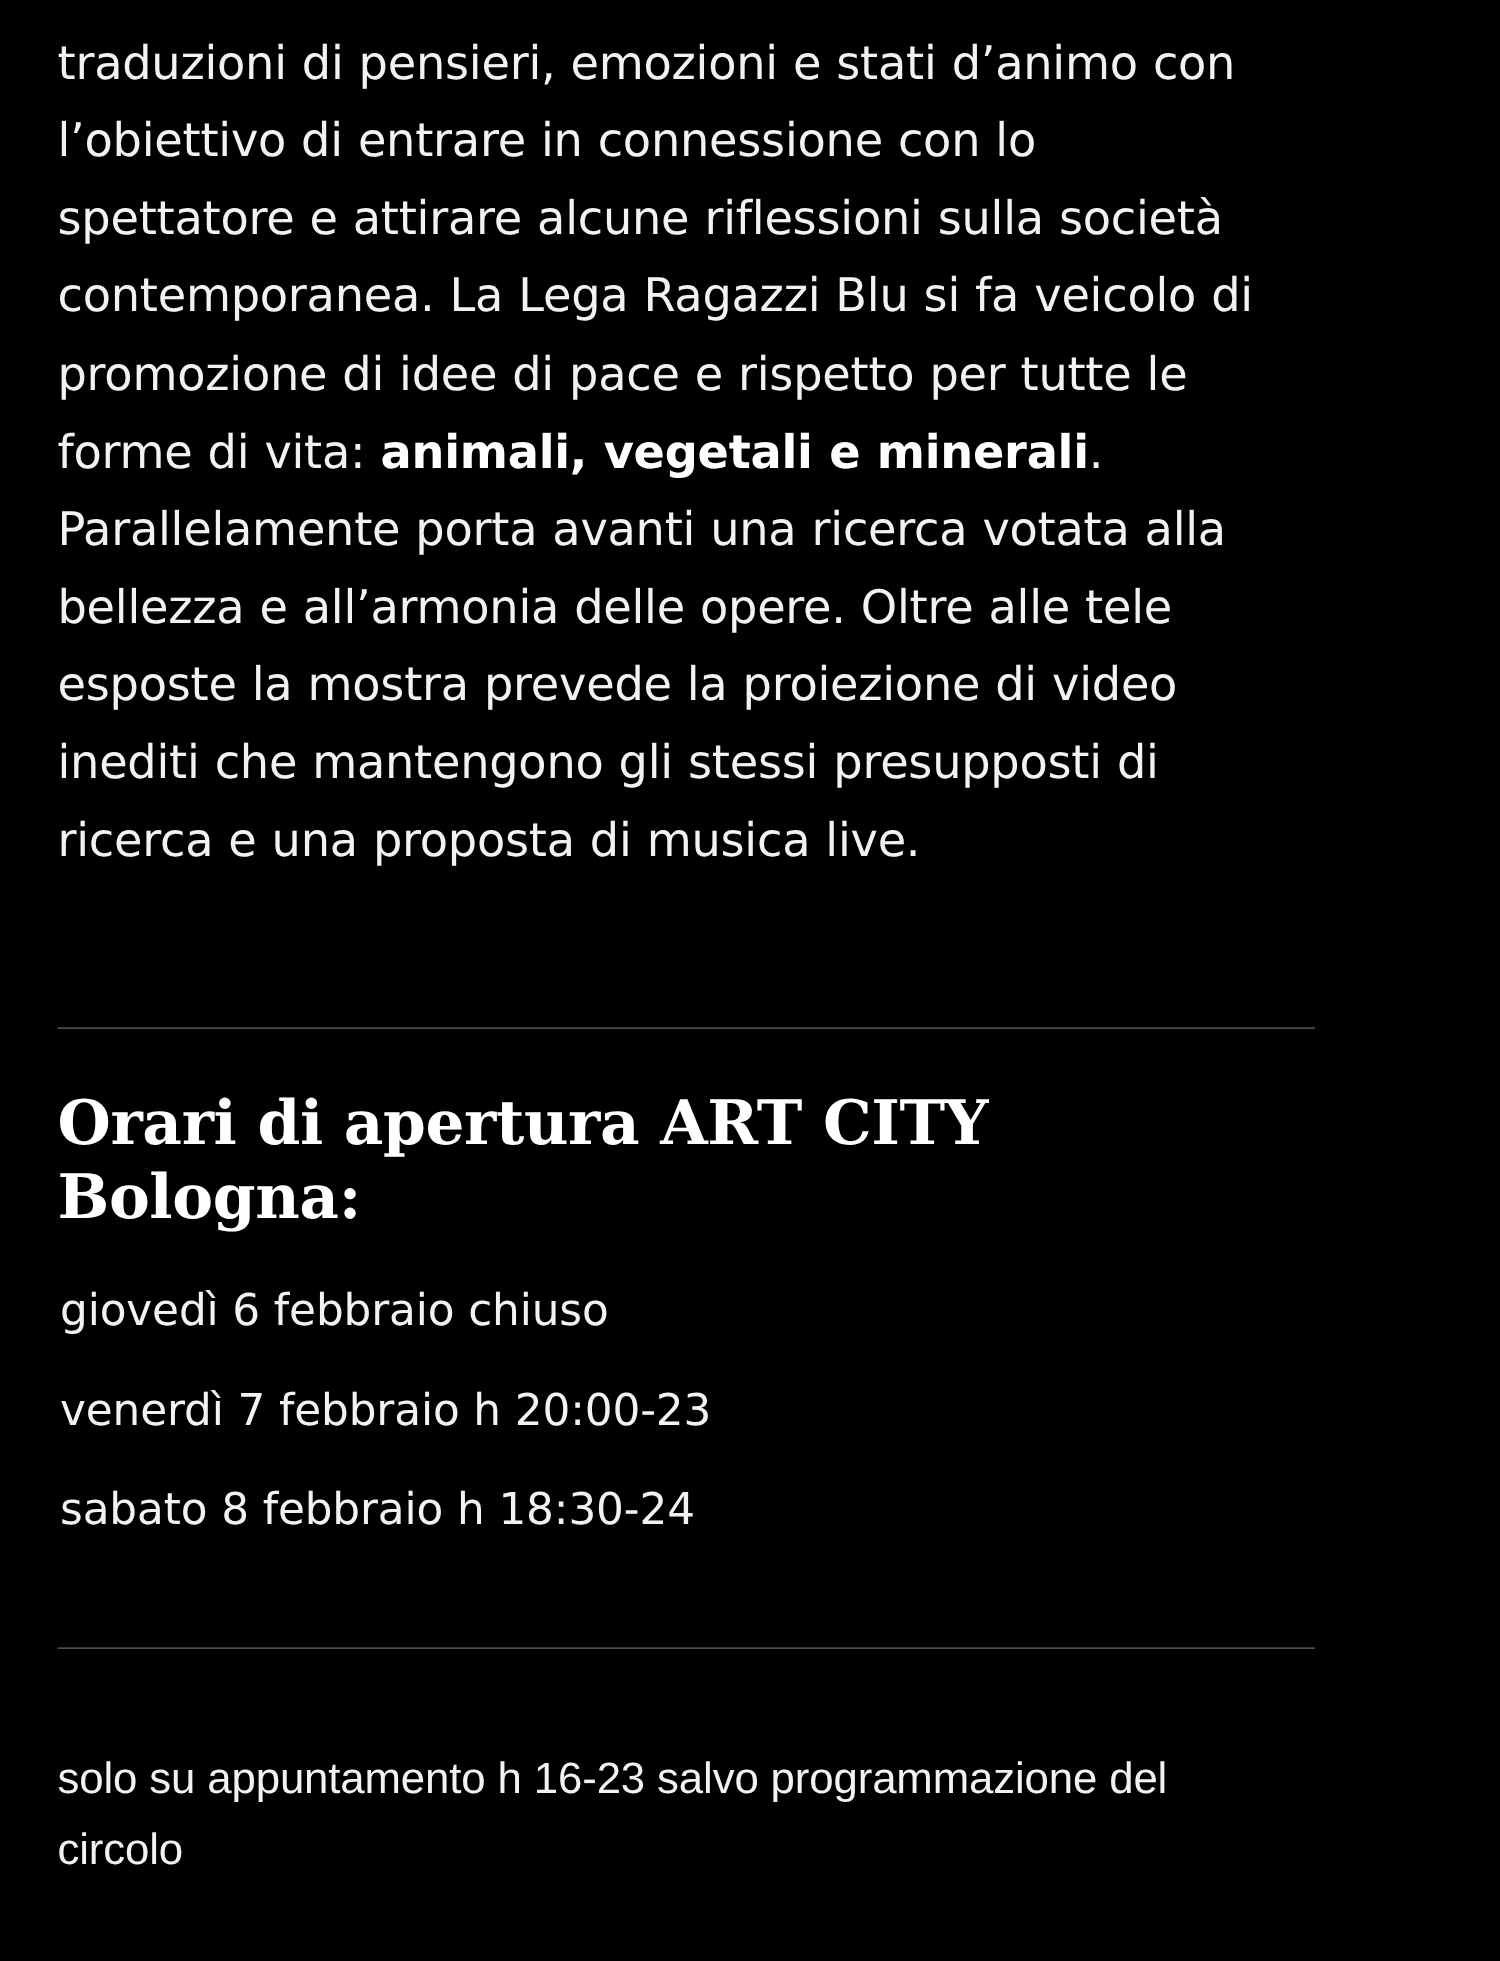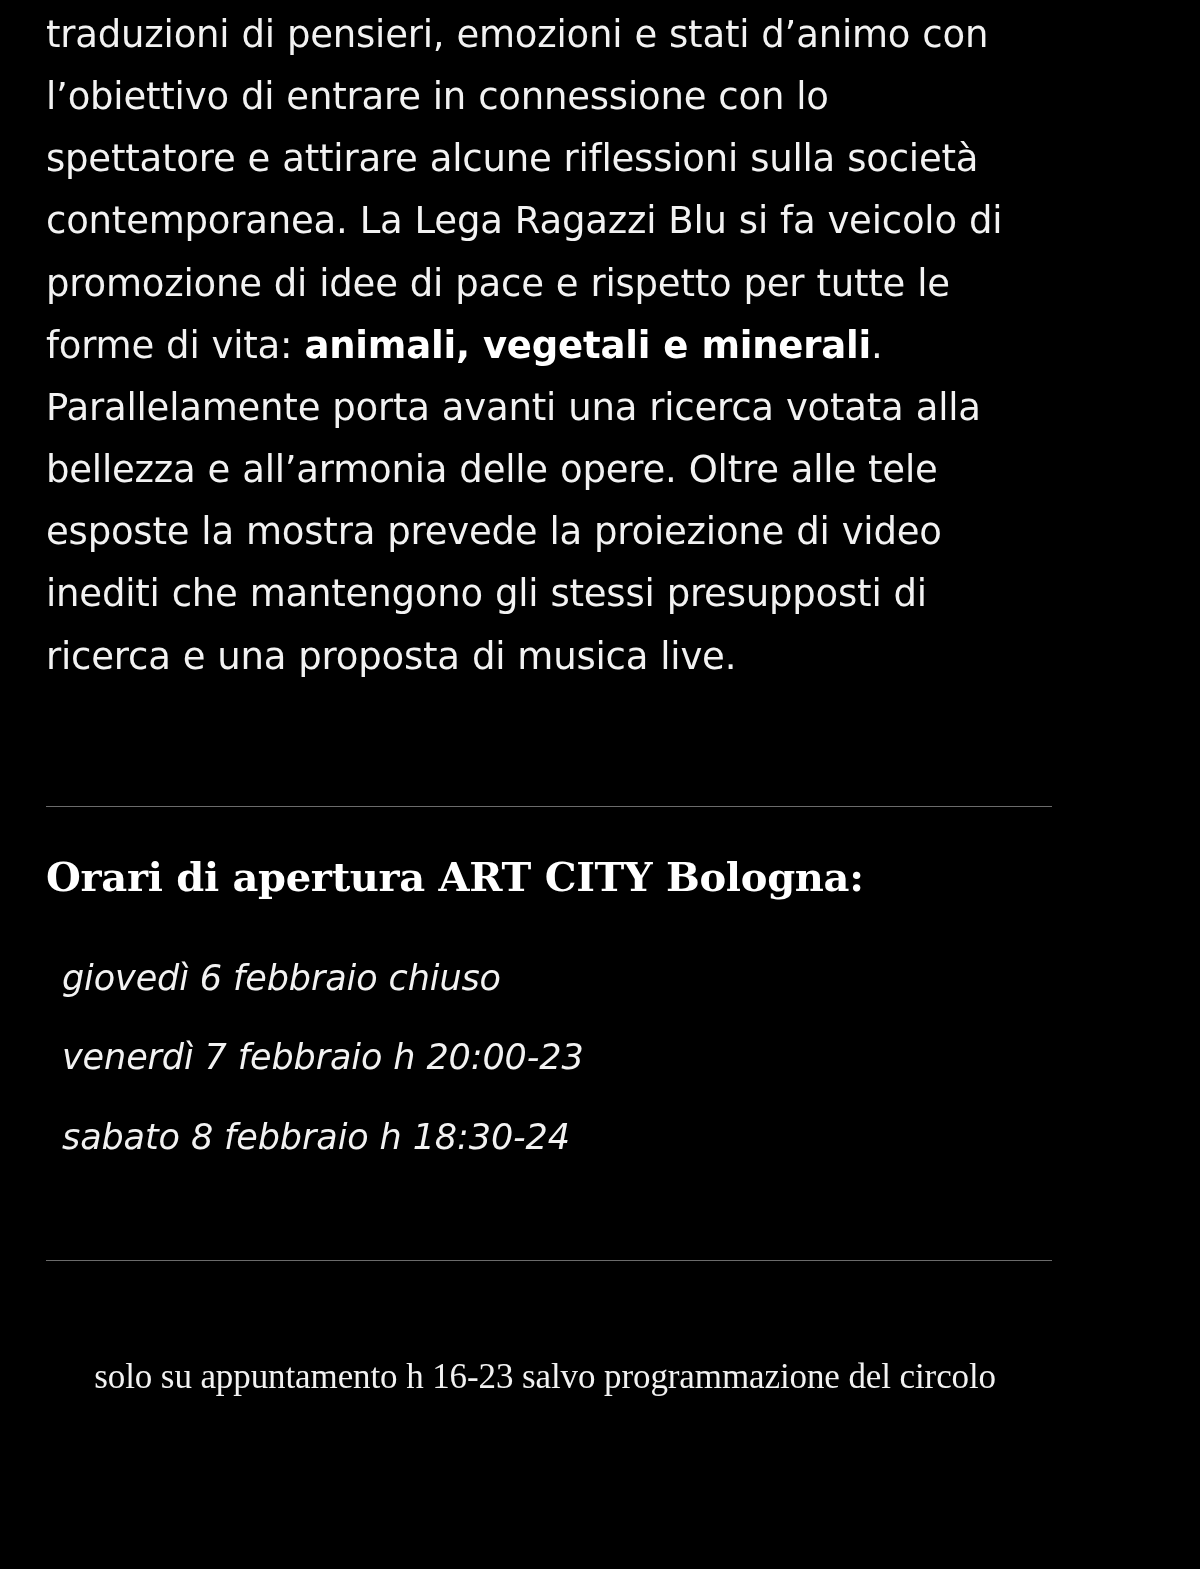--- a/index.html
+++ b/index.html
@@ -11,21 +11,21 @@
   body {
     font-family: "Liberation Sans", sans-serif;
     color: #ffffff;
     -webkit-font-smoothing: antialiased;
   }
   .page {
     width: 1052px;
     min-height: 1569px;
     background: #000000;
     box-sizing: border-box;
-    padding: 0 44px 0 46px;
+    padding: 16px 44px 0 46px;
     position: relative;
     overflow: hidden;
   }
   .body-par {
     font-family: "DejaVu Sans", sans-serif;
     font-size: 37px;
     line-height: 1.68;
     font-weight: 400;
     color: #f2f2f2;
     letter-spacing: -0.2px;
@@ -41,51 +41,49 @@
   .spacer-md { height: 88px; }
   .rule {
     border: none;
     border-top: 1px solid #6b6b6b;
     margin: 0 0 0 0;
     width: 1110px;
   }
   .section-title {
     font-family: "DejaVu Serif", serif;
     font-weight: 700;
-    font-size: 40px;
+    font-size: 49px;
     line-height: 1.2;
     color: #ffffff;
     margin: 0;
     letter-spacing: -0.3px;
   }
   .title-gap-top { height: 46px; }
   .title-gap-bottom { height: 42px; }
   .hours-list {
     list-style: none;
-    margin: 16px;
+    margin: 2px;
     padding: 0;
-    font-style: italic;
   }
   .hours-list li {
     font-family: "DejaVu Sans", sans-serif;
     font-size: 35px;
     line-height: 1.1;
     color: #f2f2f2;
     padding: 0 0 41px 0;
     letter-spacing: -0.1px;
   }
   .hours-list li:last-child { padding-bottom: 0; }
   .note {
-    font-family: Liberation Serif, serif;
+    font-family: Liberation Sans, sans-serif;
     font-size: 35px;
     line-height: 1.62;
     color: #f2f2f2;
-    margin: 12px;
+    margin: 0;
     letter-spacing: -0.1px;
-    text-align: right;
   }
   .after-title-small { height: 30px; }
 </style>
 </head>
 <body>
 
 <div class="page">
 
   <p class="body-par"><span>traduzioni di pensieri, emozioni e stati d’animo con l’obiettivo di entrare in connessione con lo spettatore e attirare alcune riflessioni sulla società contemporanea. La Lega Ragazzi Blu si fa veicolo di promozione di idee di pace e rispetto per tutte le forme di vita: </span><b>animali, vegetali e minerali</b><span>. Parallelamente porta avanti una ricerca votata alla bellezza e all’armonia delle opere. Oltre alle tele esposte la mostra prevede la proiezione di video inediti che mantengono gli stessi presupposti di ricerca e una proposta di musica live.</span></p>
 

